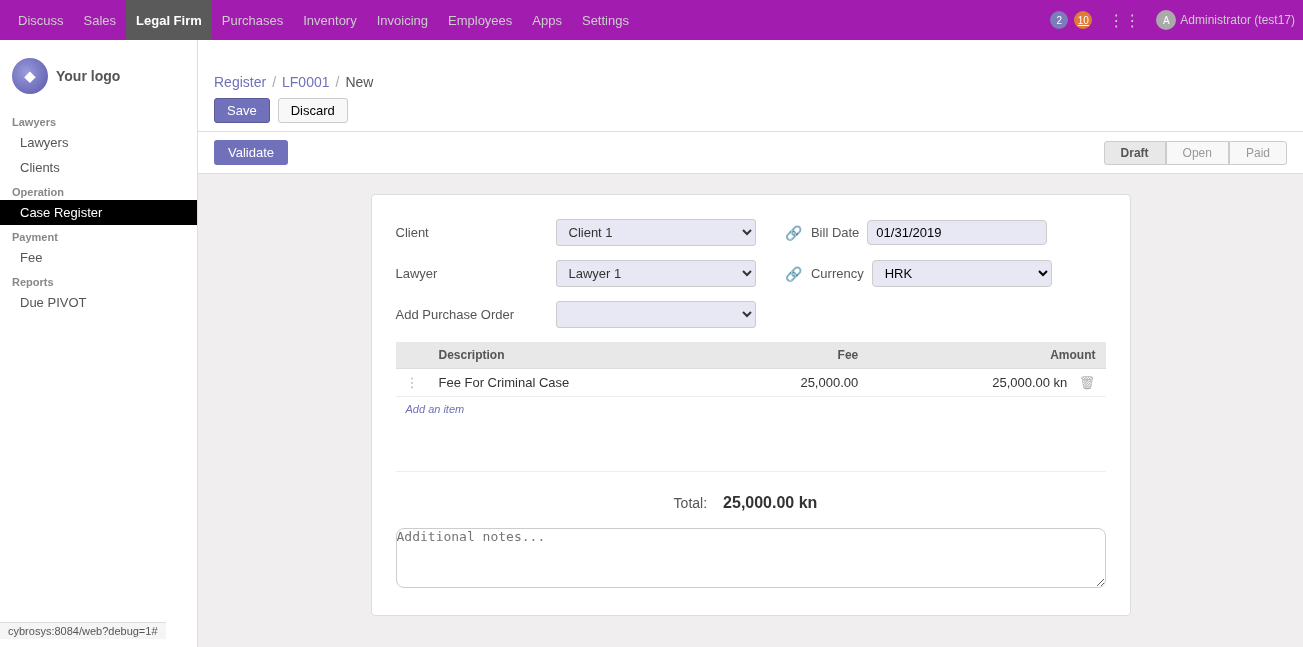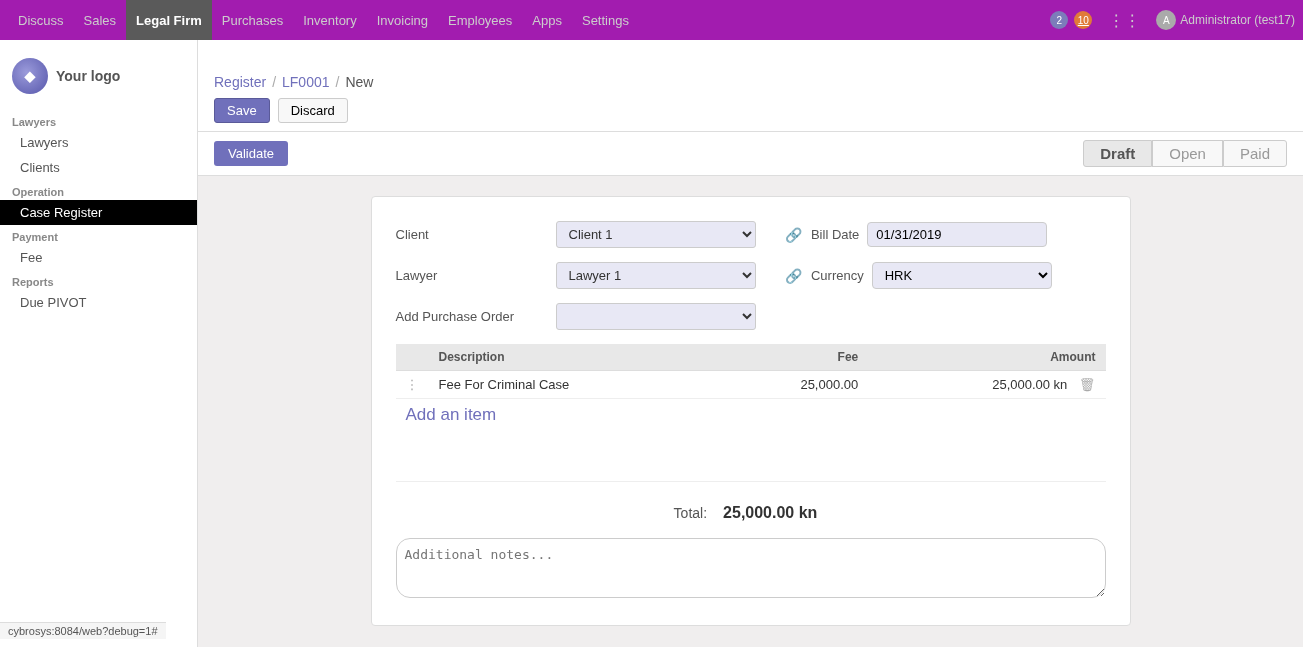--- a/index.html
+++ b/index.html
@@ -174,21 +174,21 @@
       cursor: pointer;
       font-size: 13px;
     }
     .status-steps {
       display: flex;
       gap: 0;
     }
     .status-step {
       padding: 4px 16px;
       border: 1px solid #ccc;
-      font-size: 15px;
+      font-size: 12px;
       color: #999;
       background: #f8f8f8;
       cursor: pointer;
     }
     .status-step:first-child { border-radius: 3px 0 0 3px; }
     .status-step:last-child { border-radius: 0 3px 3px 0; }
     .status-step.active { background: #e8e8e8; color: #555; font-weight: bold; }
 
     
     .form-container {
@@ -298,22 +298,23 @@
       padding: 6px 10px;
       font-size: 13px;
       border-bottom: 1px solid #eee;
     }
     .bill-table td.right { text-align: right; }
     .drag-handle { color: #aaa; cursor: grab; }
     .add-item-link {
       color: #7070bb;
       cursor: pointer;
       padding: 6px 10px;
-      font-size: 17px;
+      font-size: 11px;
       display: inline-block;
+      font-style: italic;
     }
     .delete-icon { color: #aaa; cursor: pointer; margin-left: 8px; }
 
     .total-row {
       display: flex;
       justify-content: center;
       align-items: center;
       gap: 16px;
       padding: 12px 10px 0 0;
       font-size: 14px;
@@ -324,22 +325,21 @@
     .divider {
       border: none;
       border-top: 1px solid #eee;
       margin: 10px 0;
     }
 
     .notes-area {
       width: 100%;
       min-height: 60px;
       border: 1px solid #ccc;
-      border-radius: 14px;
-      padding: 8px;
+      border-radius: 8px;
       font-size: 13px;
       color: #aaa;
       resize: vertical;
       margin-top: 16px;
     }
 
     .url-bar {
       position: fixed;
       bottom: 8px;
       left: 0;

